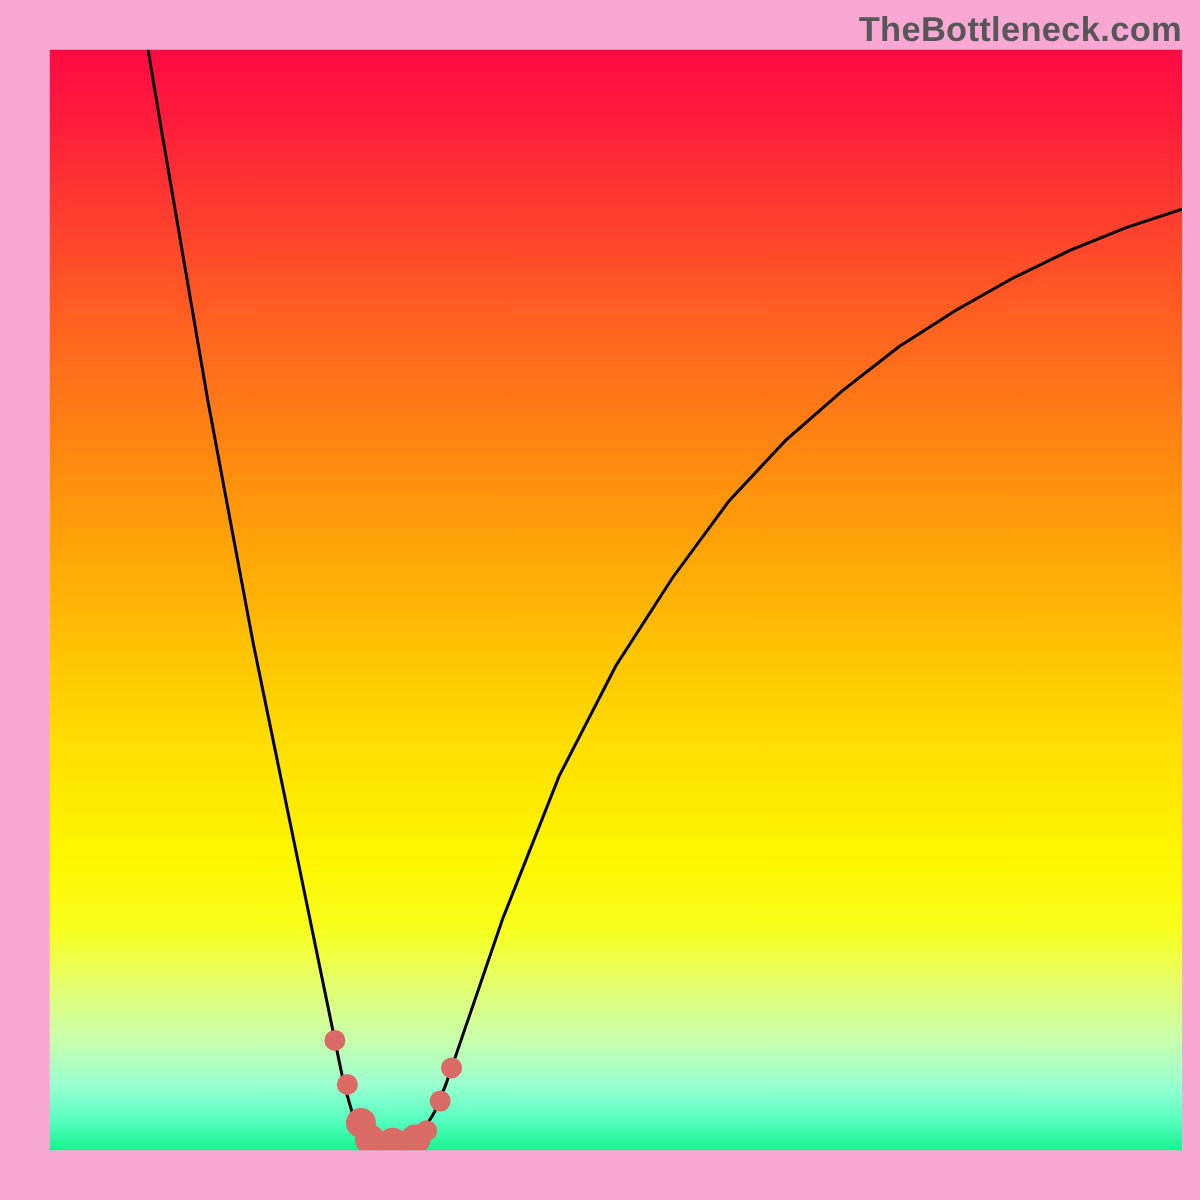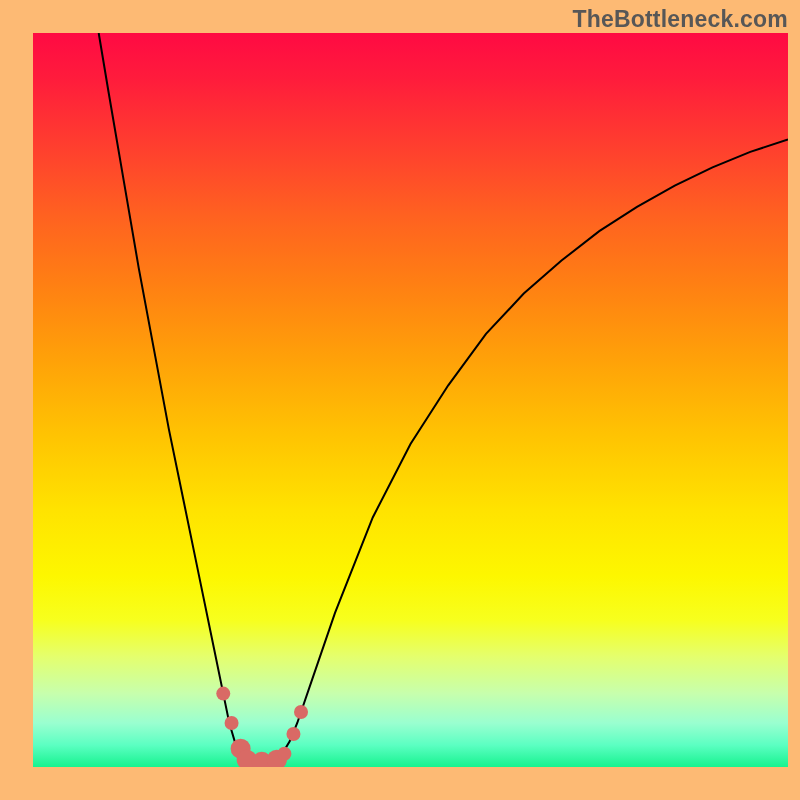--- a/index.html
+++ b/index.html
@@ -9,21 +9,21 @@
     height: 800px;
     background: #000;
     overflow: hidden;
   }
   .frame {
     position: absolute;
     left: 0;
     top: 0;
     width: 800px;
     height: 800px;
-    background: #fdba74;
+    background: #f9a8d4;
   }
   .plot-area {
     position: absolute;
     left: 33px;
     top: 33px;
     width: 755px;
     height: 734px;
     overflow: hidden;
   }
   .gradient {

